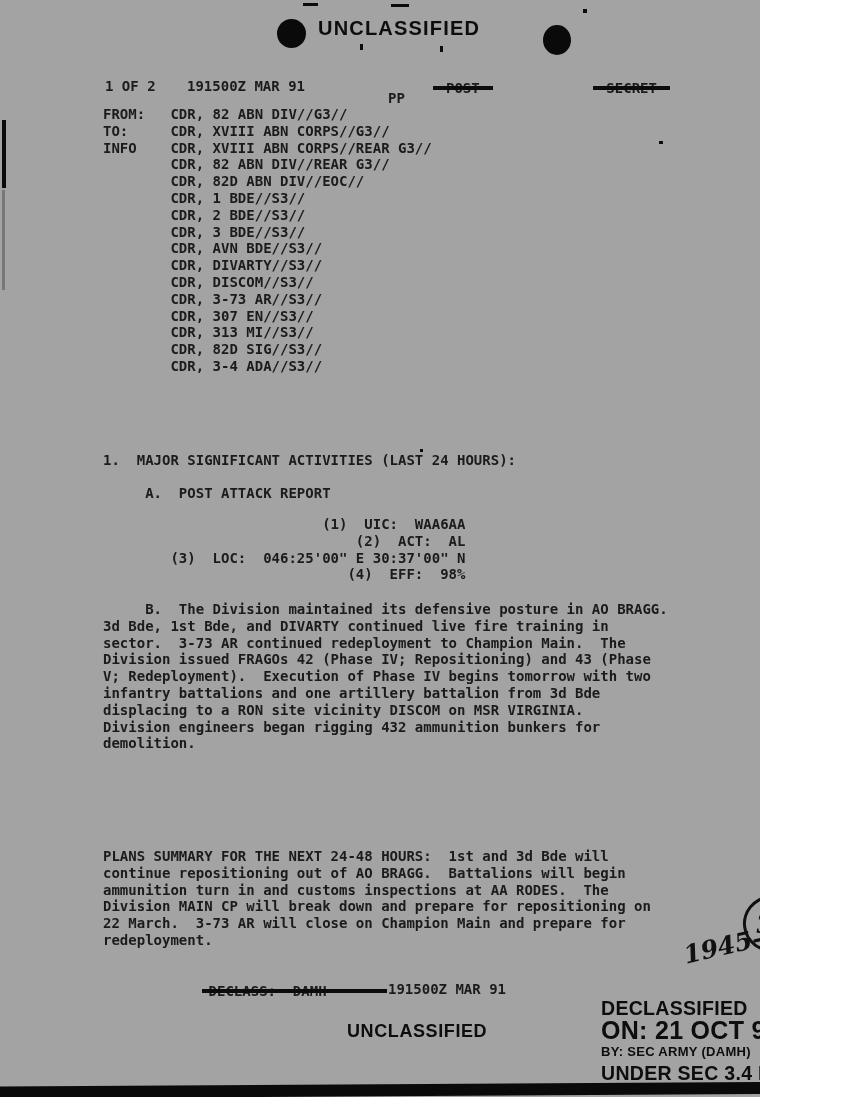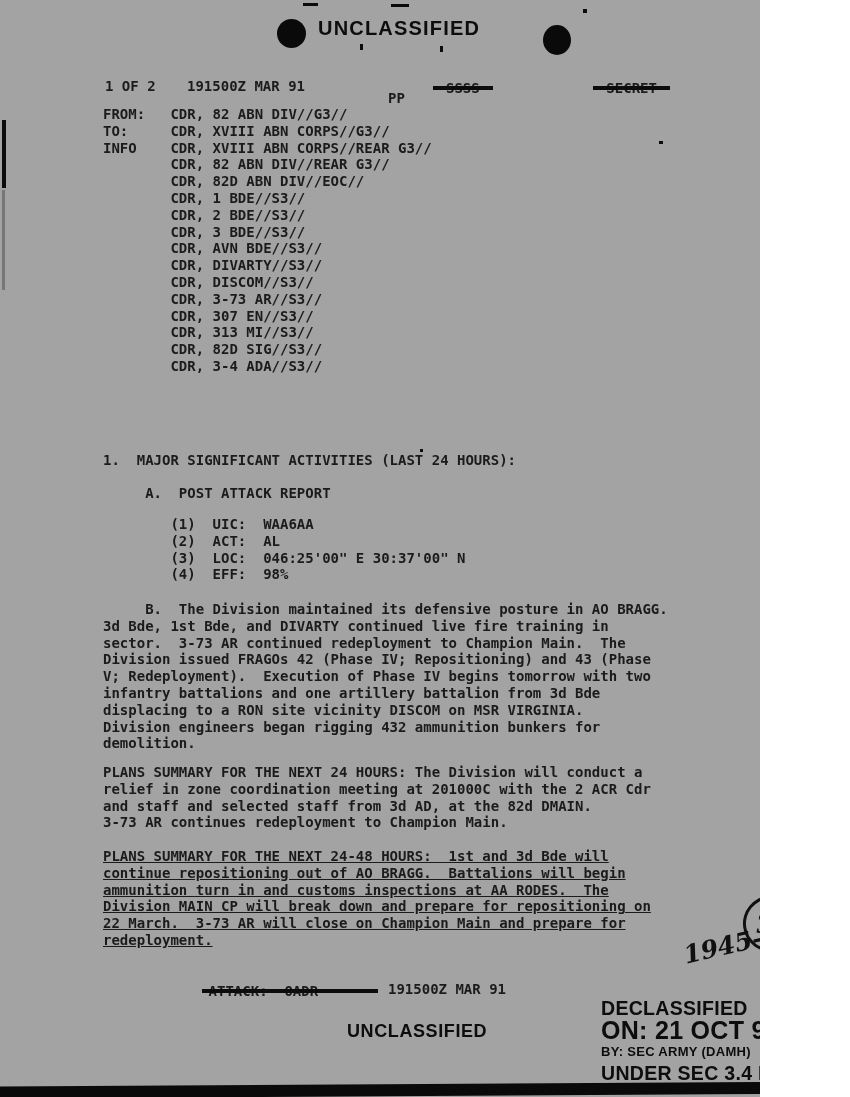--- a/index.html
+++ b/index.html
@@ -59,21 +59,21 @@
   <div class="punch-dot" style="left:277px; top:19px; width:29px; height:29px;"></div>
   <div class="punch-dot" style="left:543px; top:25px; width:28px; height:30px;"></div>
 
   
   <div class="sans" style="left:318px; top:17px; font-size:20px; letter-spacing:1.2px;">UNCLASSIFIED</div>
 
   
   <span class="mono" style="left:105px; top:78px;">1 OF 2</span>
   <span class="mono" style="left:187px; top:78px;">191500Z MAR 91</span>
   <span class="mono" style="left:388px; top:78px;margin-top:12px;">PP</span>
-  <span class="mono struck" style="left:446px; top:78px;">SSSS</span>
+  <span class="mono struck" style="left:446px; top:78px;">POST</span>
   <span class="mono struck" style="left:563px; top:78px;">SECRET</span>
 
   
   <pre class="mono" style="left:103px; top:106px;">FROM:   CDR, 82 ABN DIV//G3//
 TO:     CDR, XVIII ABN CORPS//G3//
 INFO    CDR, XVIII ABN CORPS//REAR G3//
         CDR, 82 ABN DIV//REAR G3//
         CDR, 82D ABN DIV//EOC//
         CDR, 1 BDE//S3//
         CDR, 2 BDE//S3//
@@ -81,52 +81,48 @@
         CDR, AVN BDE//S3//
         CDR, DIVARTY//S3//
         CDR, DISCOM//S3//
         CDR, 3-73 AR//S3//
         CDR, 307 EN//S3//
         CDR, 313 MI//S3//
         CDR, 82D SIG//S3//
         CDR, 3-4 ADA//S3//</pre>
   <pre class="mono" style="left:103px; top:452px;">1.  MAJOR SIGNIFICANT ACTIVITIES (LAST 24 HOURS):</pre>
   <pre class="mono" style="left:103px; top:485px;">     A.  POST ATTACK REPORT</pre>
-  <pre class="mono" style="left:103px; top:516px;">        (1)  UIC:  WAA6AA
+  <pre class="mono" style="left:103px; top:516px;text-align:right;">        (1)  UIC:  WAA6AA
         (2)  ACT:  AL
         (3)  LOC:  046:25'00" E 30:37'00" N
         (4)  EFF:  98%</pre>
   <pre class="mono" style="left:103px; top:601px;">     B.  The Division maintained its defensive posture in AO BRAGG.
 3d Bde, 1st Bde, and DIVARTY continued live fire training in
 sector.  3-73 AR continued redeployment to Champion Main.  The
 Division issued FRAGOs 42 (Phase IV; Repositioning) and 43 (Phase
 V; Redeployment).  Execution of Phase IV begins tomorrow with two
 infantry battalions and one artillery battalion from 3d Bde
 displacing to a RON site vicinity DISCOM on MSR VIRGINIA.
 Division engineers began rigging 432 ammunition bunkers for
 demolition.</pre>
-  <pre class="mono" style="left:103px; top:764px;">PLANS SUMMARY FOR THE NEXT 24 HOURS: The Division will conduct a
-relief in zone coordination meeting at 201000C with the 2 ACR Cdr
-and staff and selected staff from 3d AD, at the 82d DMAIN.
-3-73 AR continues redeployment to Champion Main.</pre>
-  <pre class="mono" style="left:103px; top:848px;text-decoration:underline;">PLANS SUMMARY FOR THE NEXT 24-48 HOURS:  1st and 3d Bde will
+  <pre class="mono" style="left:103px; top:848px;">PLANS SUMMARY FOR THE NEXT 24-48 HOURS:  1st and 3d Bde will
 continue repositioning out of AO BRAGG.  Battalions will begin
 ammunition turn in and customs inspections at AA RODES.  The
 Division MAIN CP will break down and prepare for repositioning on
 22 March.  3-73 AR will close on Champion Main and prepare for
 redeployment.</pre>
 
   
   <div class="hand" style="left:683px; top:932px; font-size:25px; transform:rotate(-13deg);">1945-</div>
   <div class="hand-circle" style="left:743px; top:895px; width:54px; height:51px;">
     <span class="hand" style="position:static; font-size:24px; transform:rotate(4deg);">32</span>
   </div>
 
   
-  <span class="mono struck struck-declass" style="left:105px; top:981px;">ATTACK:  OADR</span>
+  <span class="mono struck struck-declass" style="left:105px; top:981px;">DECLASS:  DAMH</span>
   <span class="mono" style="left:388px; top:981px;">191500Z MAR 91</span>
   <span class="mono struck" style="left:552px; top:981px;">SECRET</span>
 
   
   <div class="sans" style="left:347px; top:1021px; font-size:18px; letter-spacing:0.6px;">UNCLASSIFIED</div>
 
   
   <div style="position:absolute; left:601px; top:998px;">
     <div class="sans" style="position:static; font-size:19.5px; line-height:21.5px; letter-spacing:0.3px;">DECLASSIFIED</div>
     <div class="sans" style="position:static; font-size:25px; line-height:21.5px; letter-spacing:0.3px;">ON: 21 OCT 96</div>

